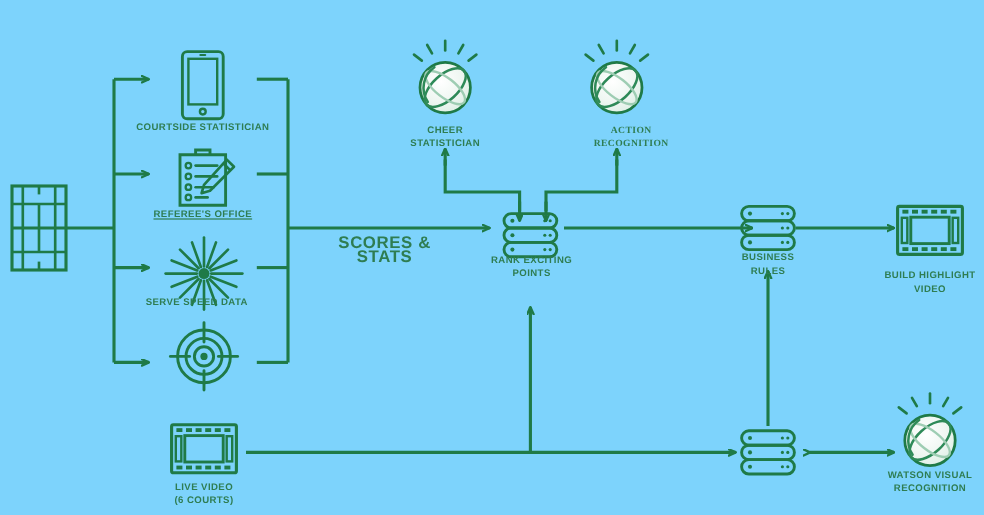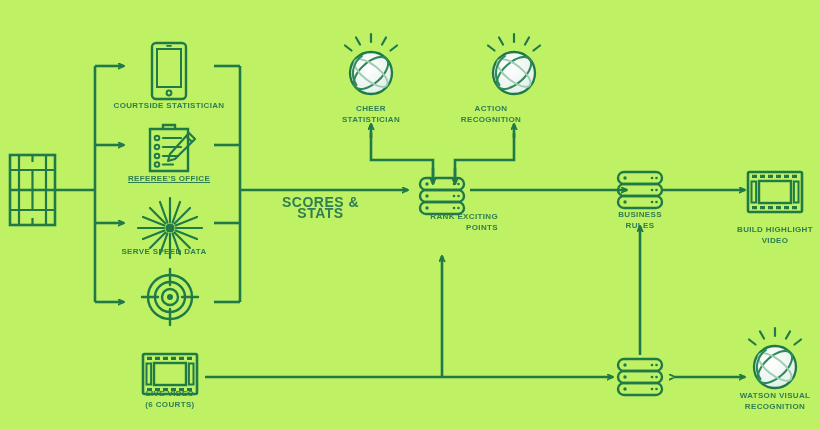--- a/index.html
+++ b/index.html
@@ -1,18 +1,18 @@
 <!DOCTYPE html>
 <html><head>
 <meta charset="utf-8">
 <style>
   html,body{margin:0;padding:0;background:#f5f5f5;}
   body{width:820px;height:429px;overflow:hidden;
        font-family:"Liberation Sans",sans-serif;}
-  #stage{position:relative;width:820px;height:429px;background:#bef264;}
+  #stage{position:relative;width:820px;height:429px;background:#7dd3fc;}
   svg#diagram{position:absolute;left:0;top:0;width:820px;height:429px;display:block;}
   .lbl{position:absolute;color:#2f7d52;font-weight:bold;font-size:8px;
        letter-spacing:.35px;line-height:11px;text-align:center;
        white-space:pre-line;}
   .lbl.edge{font-size:14px;letter-spacing:.5px;}
 </style>
 </head>
 <body>
 
 <div id="stage">
@@ -217,31 +217,31 @@
     <use href="#watson-sphere"></use>
   </g>
 </svg>
 
 <div class="lbl" style="left:99px;top:100px;width:140px;">COURTSIDE STATISTICIAN</div>
 <div class="lbl" style="left:109px;top:173px;width:120px;text-decoration:underline;">REFEREE'S OFFICE</div>
 <div class="lbl" style="left:104px;top:246px;width:120px;">SERVE SPEED DATA</div>
 
 <div class="lbl" style="left:321px;top:103px;width:100px;">CHEER
 STATISTICIAN</div>
-<div class="lbl" style="left:441px;top:103px;width:100px;">ACTION
+<div class="lbl" style="left:476px;top:103px;width:100px;font-family:Liberation Serif, serif;">ACTION
 RECOGNITION</div>
 
 <div class="lbl edge" style="left:263px;top:197px;width:115px;">SCORES &amp; STATS</div>
 
-<div class="lbl" style="left:388px;top:211px;width:110px;text-align:right;">RANK EXCITING
+<div class="lbl" style="left:388px;top:211px;width:110px;">RANK EXCITING
 POINTS</div>
 <div class="lbl" style="left:590px;top:209px;width:100px;">BUSINESS
 RULES</div>
 
 <div class="lbl" style="left:723px;top:224px;width:104px;">BUILD HIGHLIGHT
 VIDEO</div>
 <div class="lbl" style="left:721px;top:390px;width:108px;">WATSON VISUAL
 RECOGNITION</div>
 
-<div class="lbl" style="left:120px;top:388px;width:100px;">LIVE VIDEO
+<div class="lbl" style="left:120px;top:400px;width:100px;">LIVE VIDEO
 (6 COURTS)</div>
 
 </div>
 
 </body></html>

